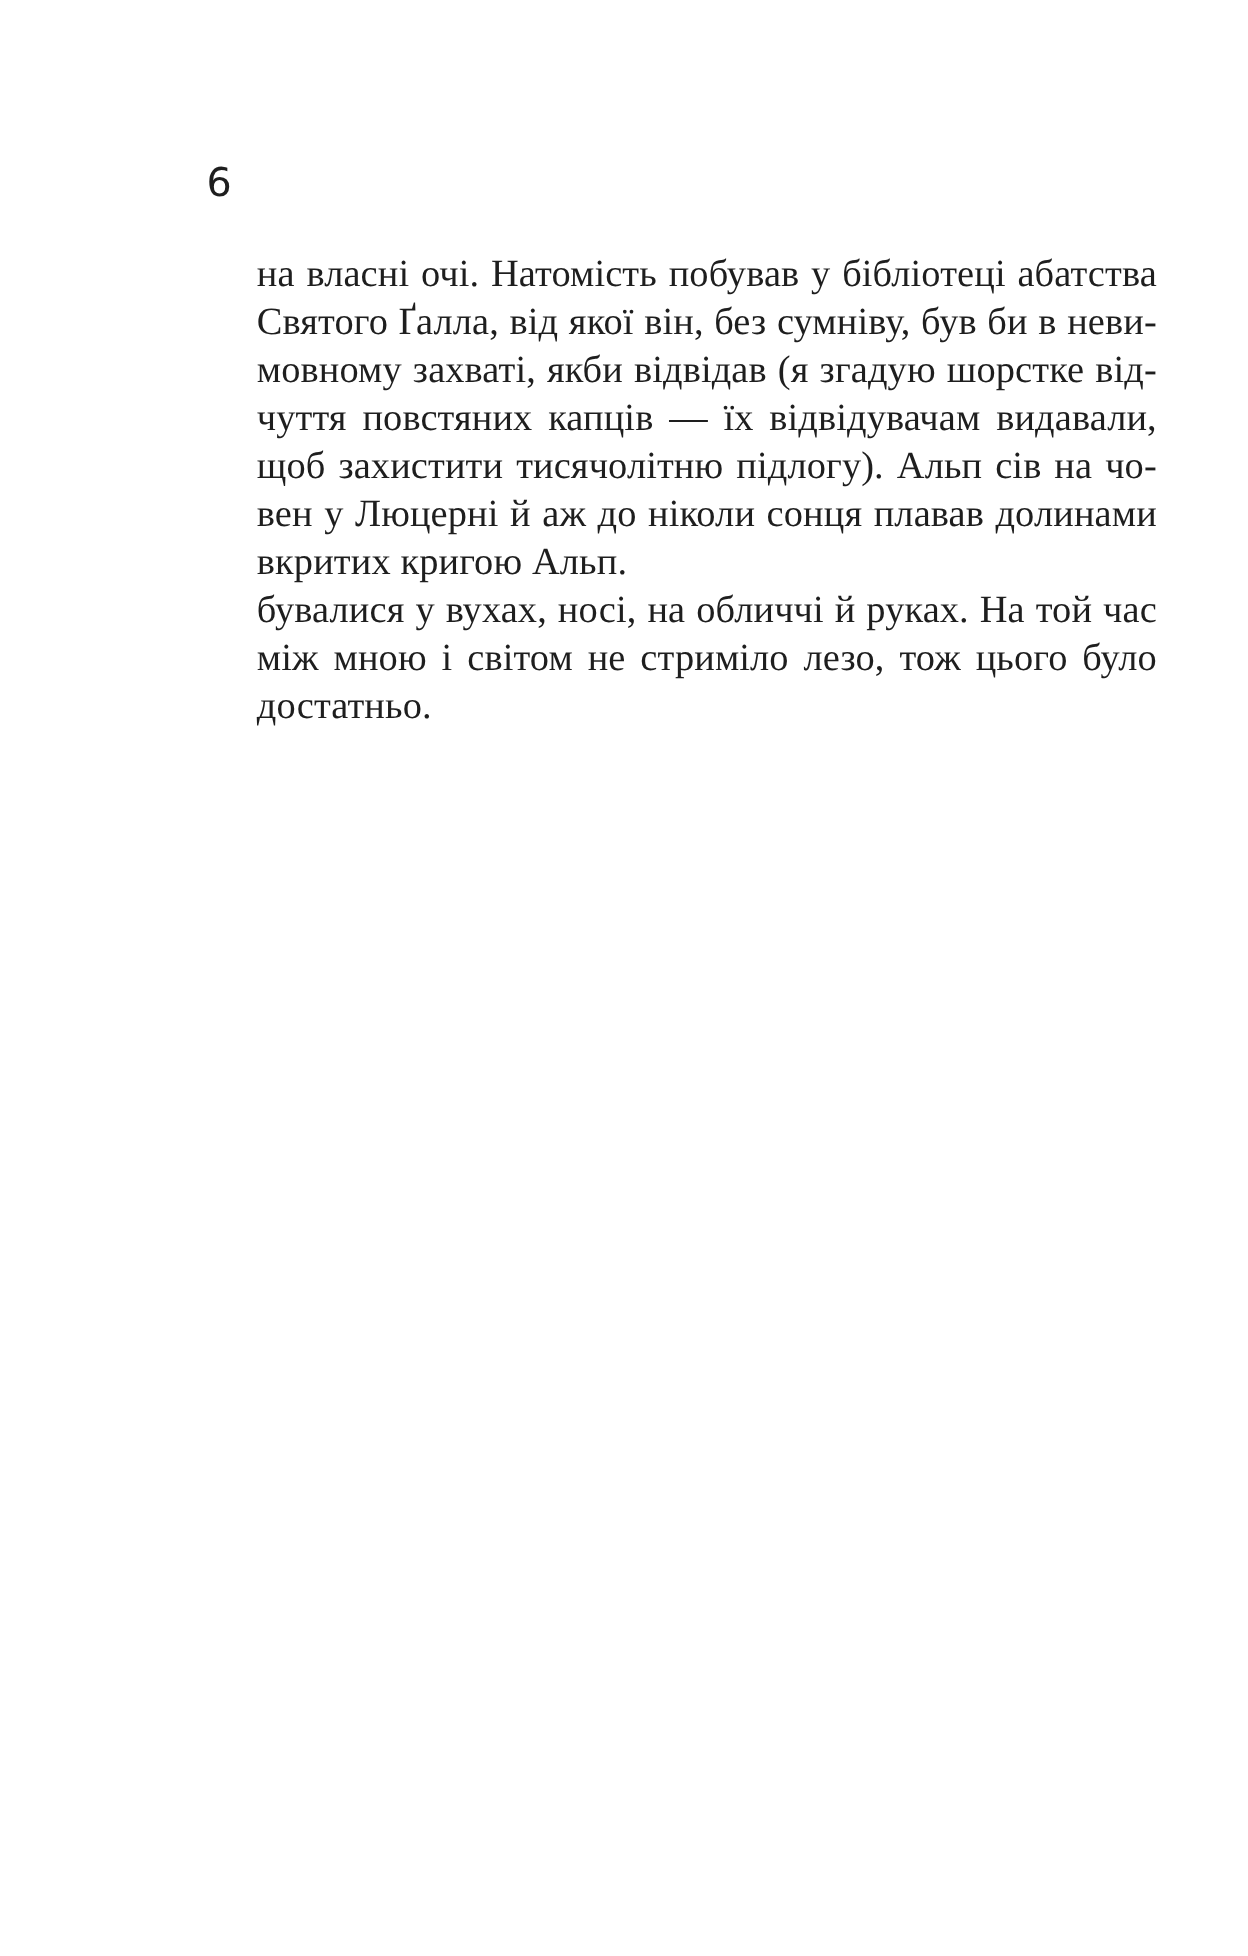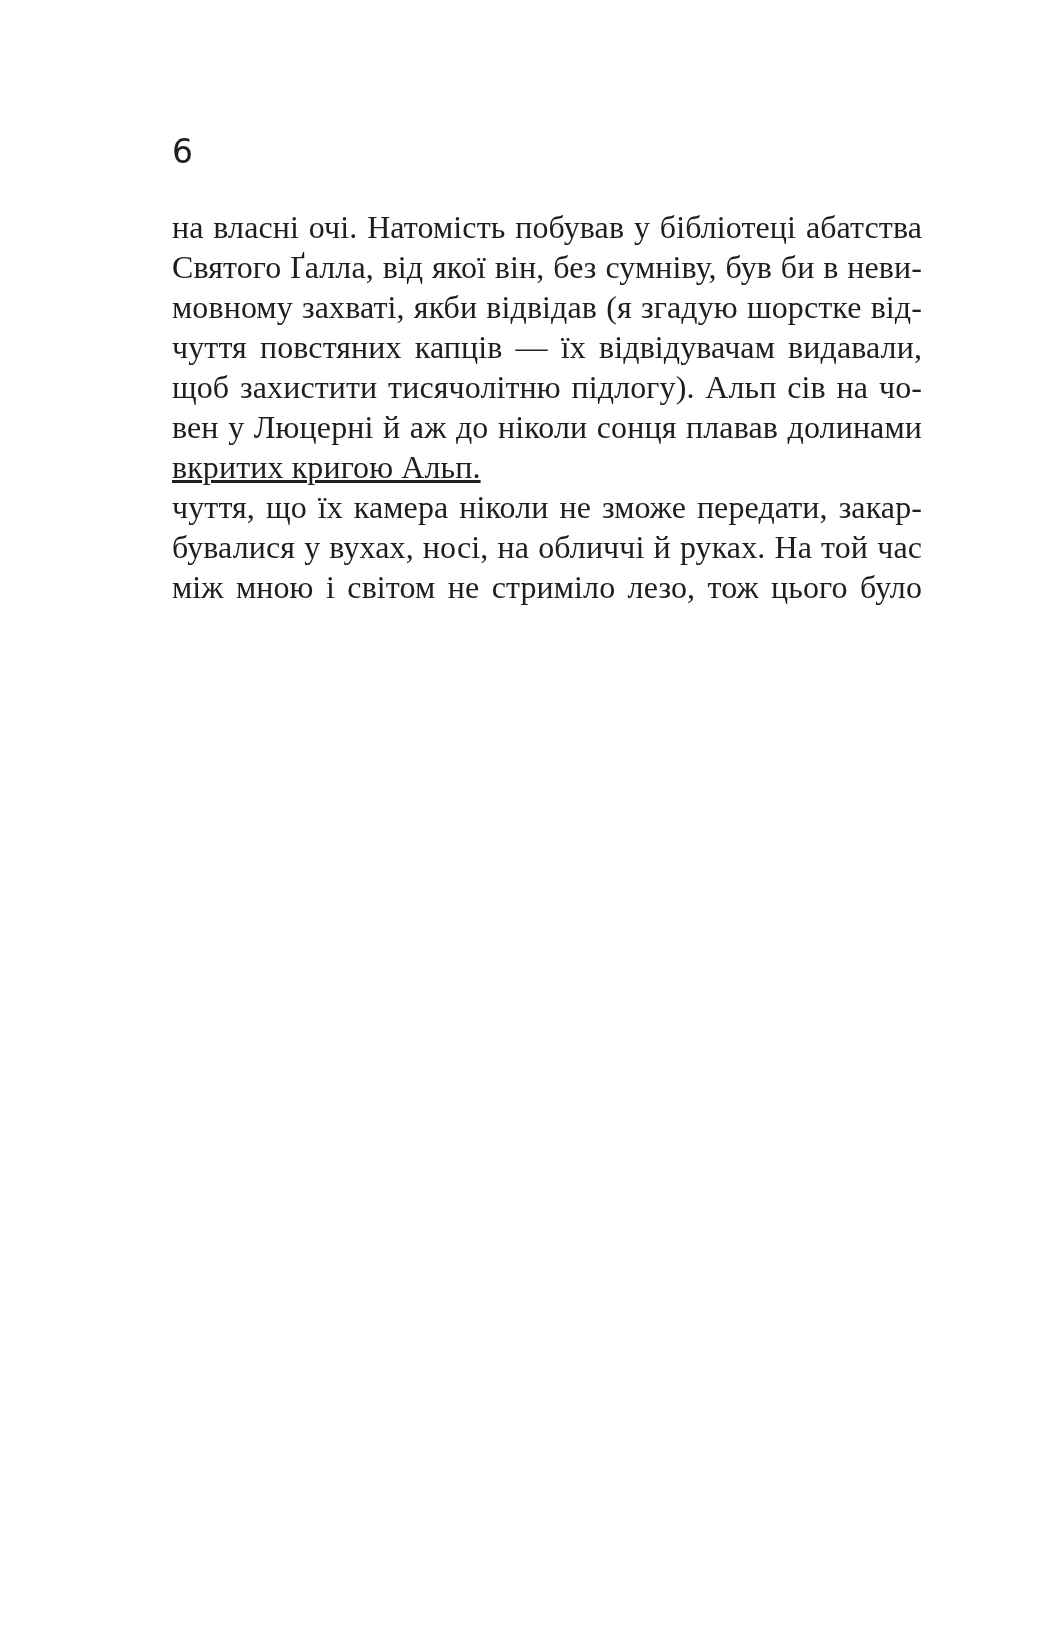--- a/index.html
+++ b/index.html
@@ -34,36 +34,35 @@
   }
 
   .text-block {
     position: absolute;
     left: 172px;
     top: 207px;
     width: 750px;
     font-size: 32px;
   }
 
-  .paragraph { width: 100%; }
+  .paragraph { width: 100%; margin-left: 42px; }
 
   .line {
     width: 100%;
     height: 40px;
     line-height: 40px;
     white-space: normal;
     text-align: justify;
     text-align-last: justify;
     letter-spacing: 0.1px;
   }
 
   .line.para-end {
     text-align: left;
     text-align-last: left;
-    text-decoration: underline;
   }
 
   .line.indent {
     text-indent: 33px;
   }
 </style>
 </head>
 <body style="--page-bg: #ffffff; --page-fg: #1e1e1e;">
 
 <div class="screen">
@@ -72,18 +71,18 @@
       <div class="paragraph">
         <div class="line">на власні очі. Натомість побував у бібліотеці абатства</div>
         <div class="line">Святого Ґалла, від якої він, без сумніву, був би в неви-</div>
         <div class="line">мовному захваті, якби відвідав (я згадую шорстке від-</div>
         <div class="line">чуття повстяних капців — їх відвідувачам видавали,</div>
         <div class="line">щоб захистити тисячолітню підлогу). Альп сів на чо-</div>
         <div class="line">вен у Люцерні й аж до ніколи сонця плавав долинами</div>
         <div class="line para-end">вкритих кригою Альп.</div>
       </div>
       <div class="paragraph">
-        <div class="line">чуття, що їх камера ніколи не зможе передати, закар-</div>
         <div class="line">бувалися у вухах, носі, на обличчі й руках. На той час</div>
         <div class="line">між мною і світом не стриміло лезо, тож цього було</div>
+        <div class="line para-end">достатньо.</div>
       </div>
     </div>
 </div>
 
 </body></html>

